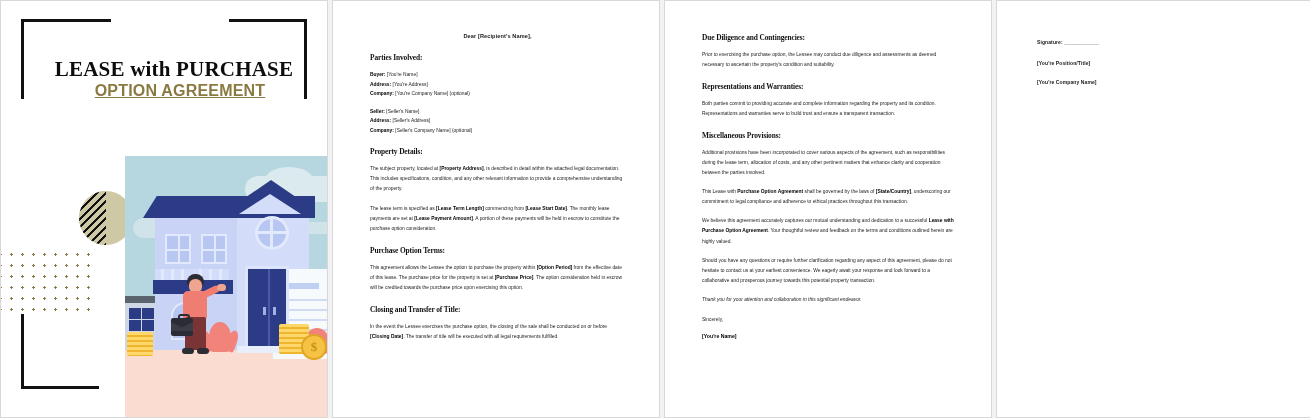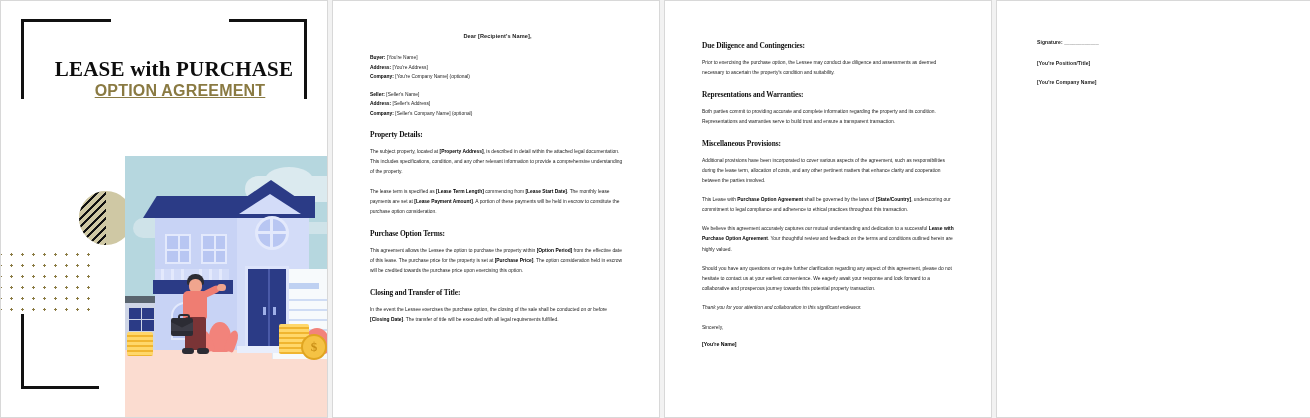--- a/index.html
+++ b/index.html
@@ -431,20 +431,21 @@
     </div>
   </div>
 
   <div class="page-gap" style="width:4px"></div>
 
   <div class="page" id="page2">
     <div class="doc-body">
 
       <div class="greeting">Dear [Recipient's Name],</div>
 
+      <div class="sec-head">Parties Involved:</div>
       <div class="kv-group">
         <div class="kv">
           <b>Buyer:</b>
           <span>[You're Name]</span>
         </div>
         <div class="kv">
           <b>Address:</b>
           <span>[You're Address]</span>
         </div>
         <div class="kv">
@@ -487,21 +488,21 @@
       </div>
 
     </div>
   </div>
 
   <div class="page-gap" style="width:4px"></div>
 
   <div class="page" id="page3">
     <div class="doc-body">
 
-      <div class="sec-head" style="margin-top:8px">Due Diligence and Contingencies:</div>
+      <div class="sec-head" style="margin-top:0">Due Diligence and Contingencies:</div>
       <div class="para">Prior to exercising the purchase option, the Lessee may conduct due diligence and assessments as deemed necessary to ascertain the property's condition and suitability.</div>
 
       <div class="sec-head">Representations and Warranties:</div>
       <div class="para">Both parties commit to providing accurate and complete information regarding the property and its condition. Representations and warranties serve to build trust and ensure a transparent transaction.</div>
 
       <div class="sec-head">Miscellaneous Provisions:</div>
       <div class="para">Additional provisions have been incorporated to cover various aspects of the agreement, such as responsibilities during the lease term, allocation of costs, and any other pertinent matters that enhance clarity and cooperation between the parties involved.</div>
 
       <div class="para">
         <span>This Lease with </span><b>Purchase Option Agreement</b><span> shall be governed by the laws of </span><b>[State/Country]</b><span>, underscoring our commitment to legal compliance and adherence to ethical practices throughout this transaction.</span>

